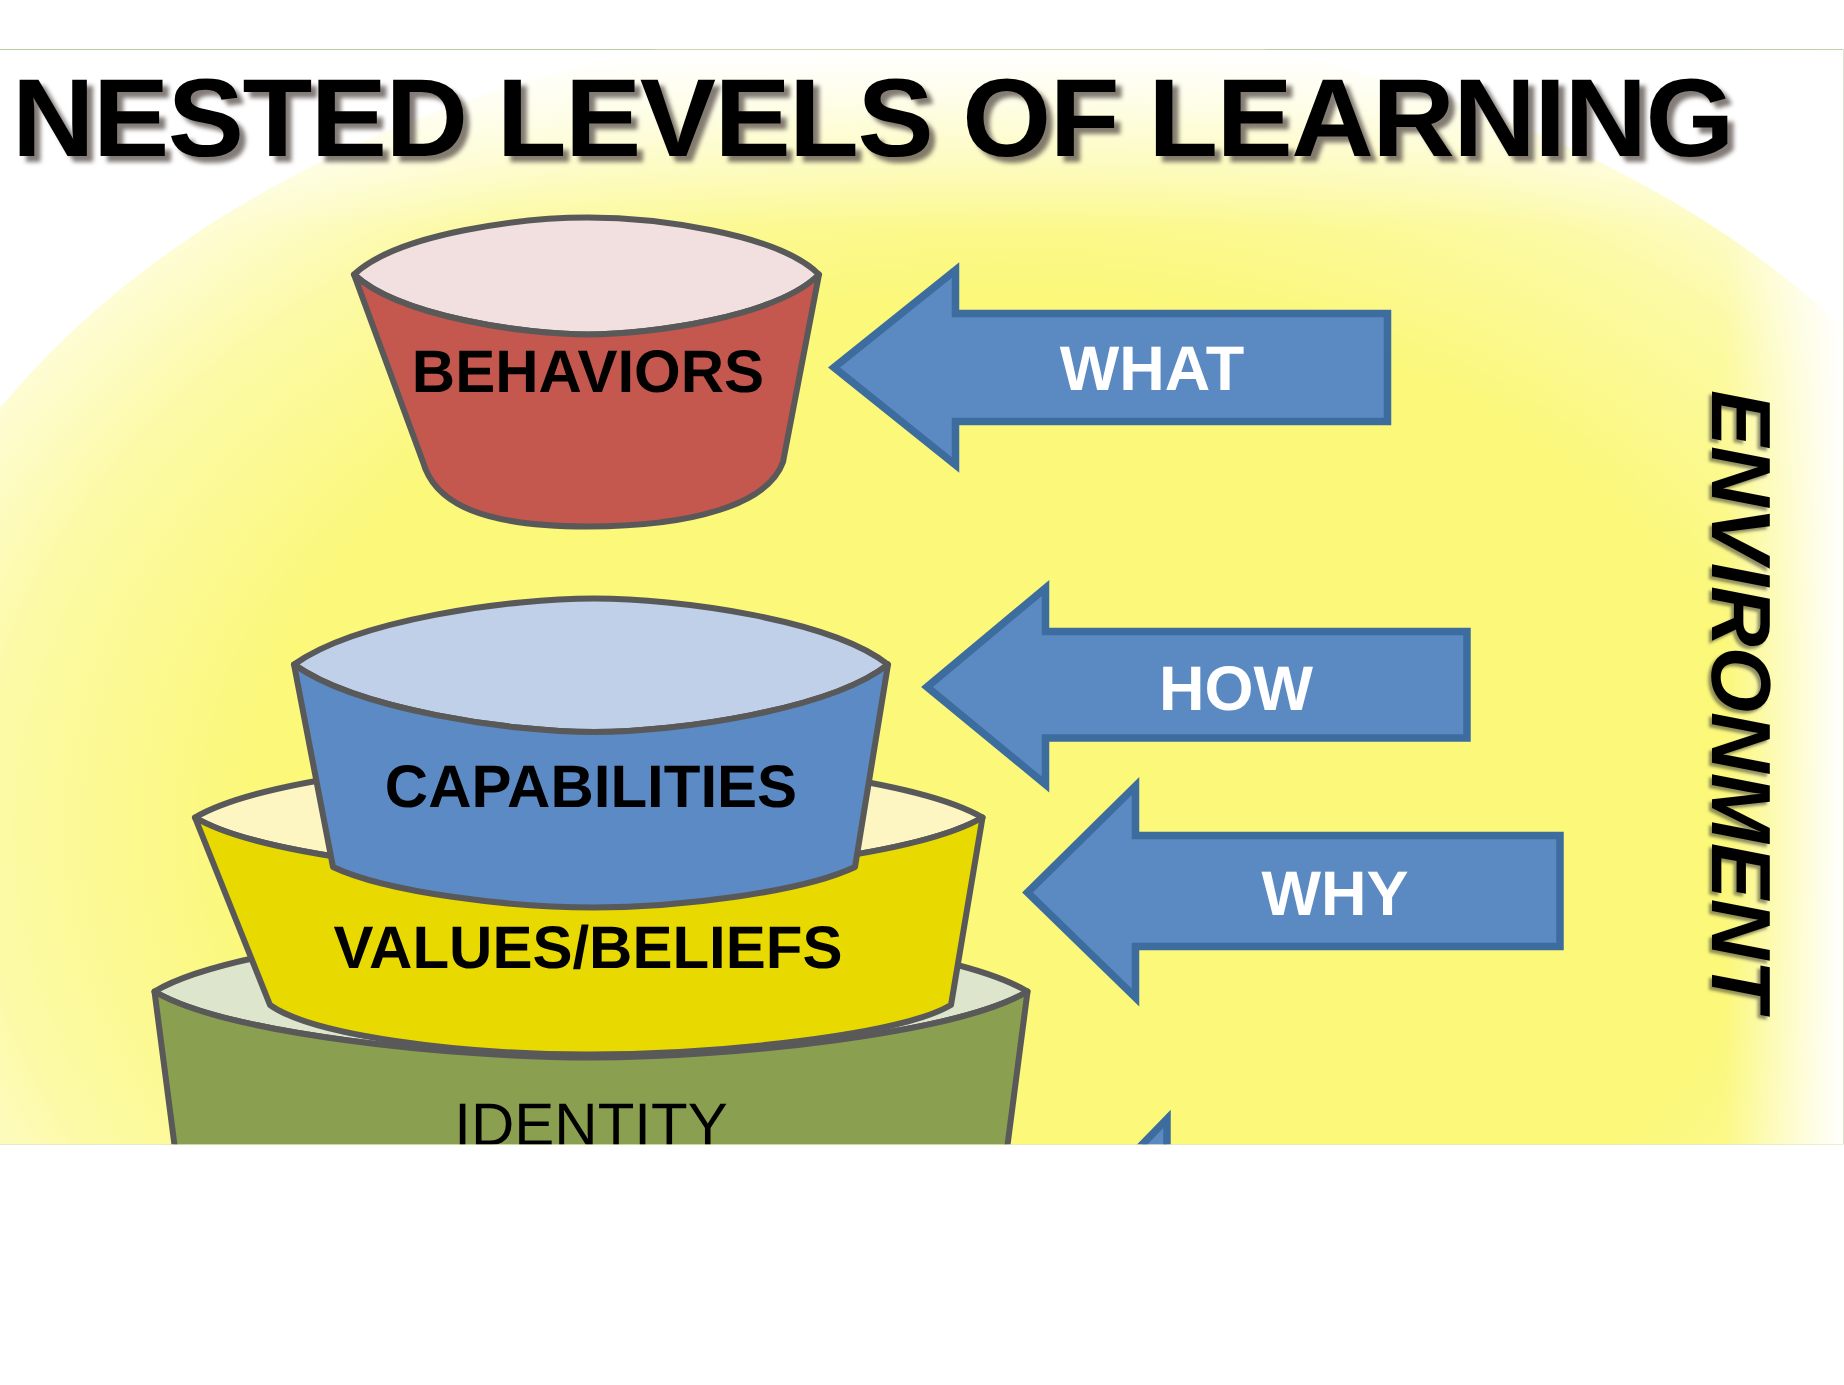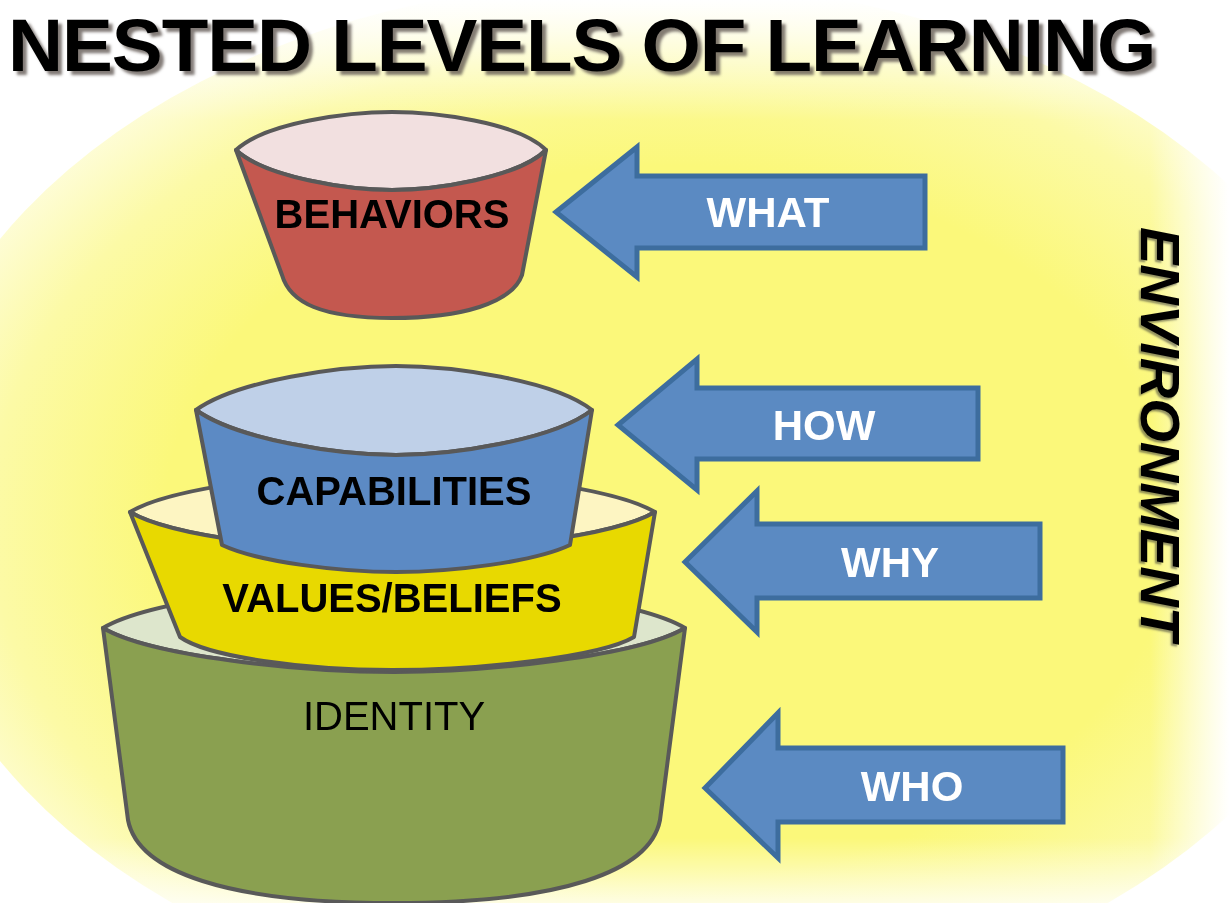--- a/index.html
+++ b/index.html
@@ -6,23 +6,24 @@
     margin: 0;
     padding: 0;
     background: #ffffff;
   }
   body {
     font-family: "Liberation Sans", sans-serif;
   }
   #stage {
     position: relative;
     width: 1229px;
-    height: 903px;
+    height: 730px;
     overflow: hidden;
     background: #4d7c0f;
+    margin-top: 33px;
   }
   
   #glow {
     position: absolute;
     left: 0; top: 0;
     width: 1229px;
     height: 923px;
   }
   
   #title {

